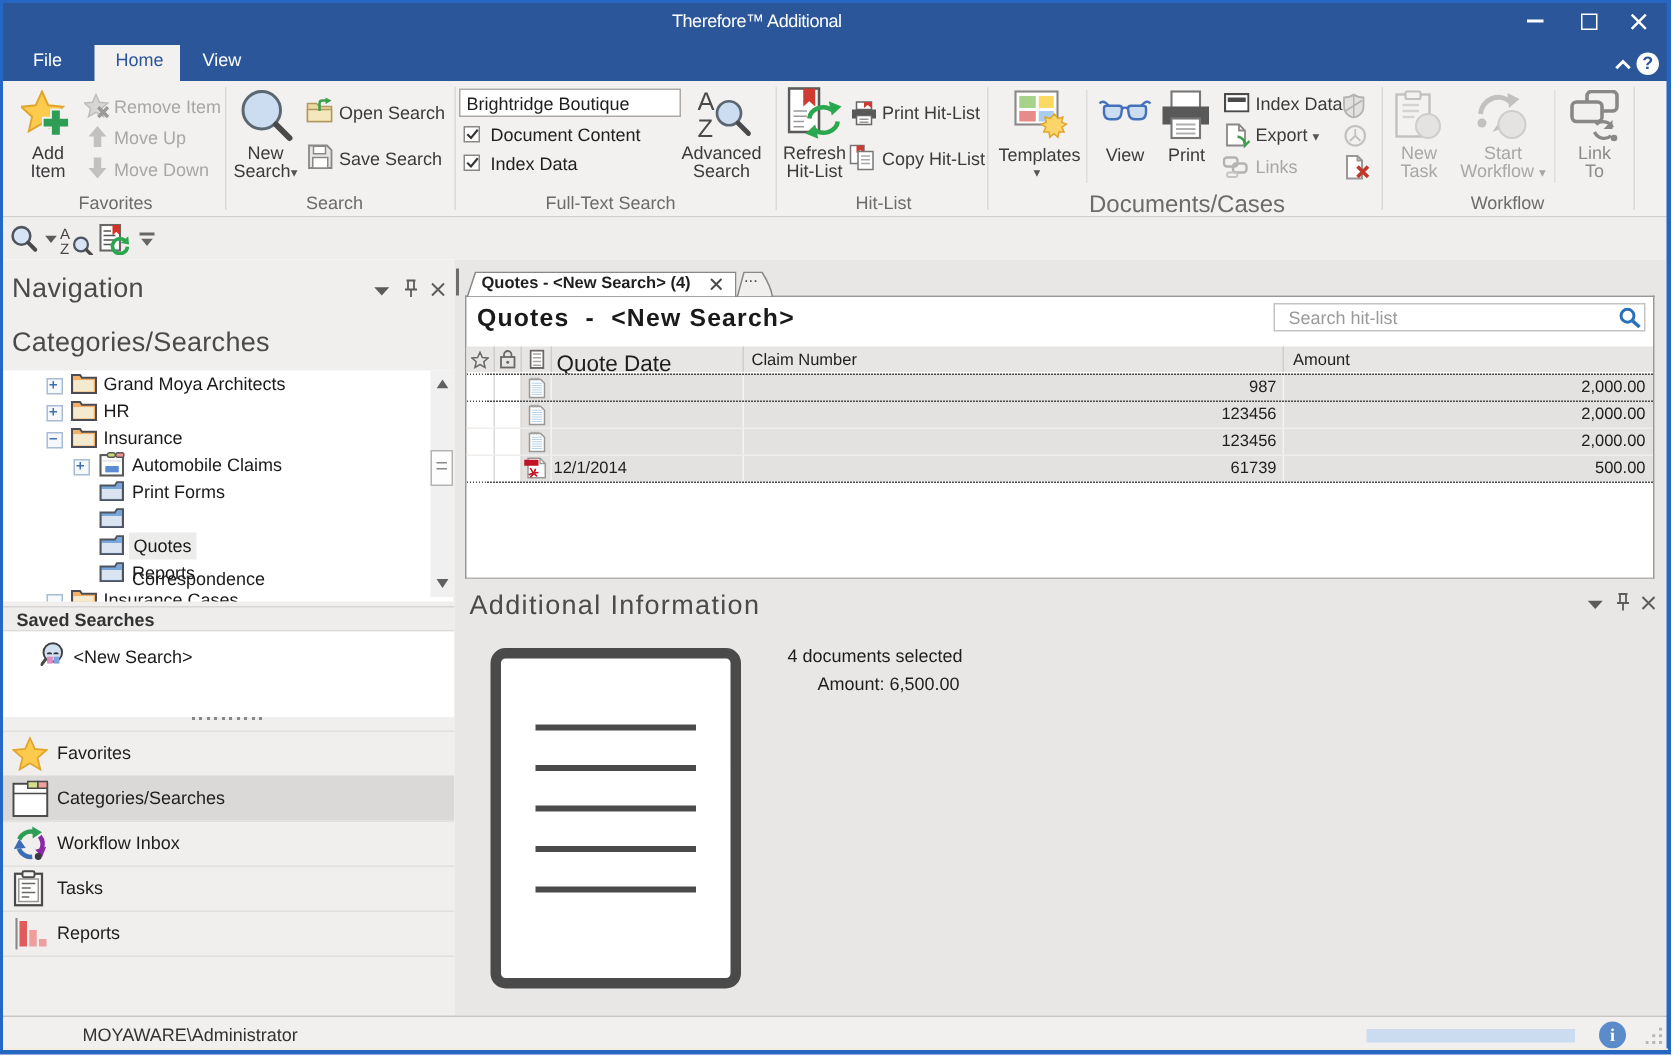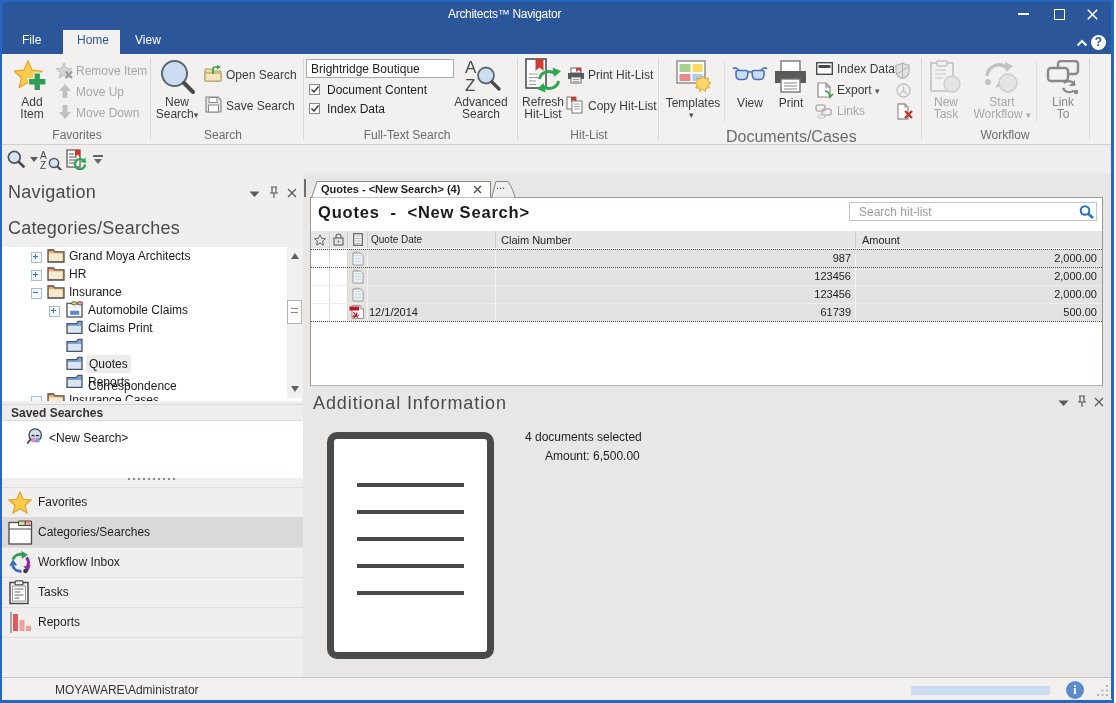--- a/index.html
+++ b/index.html
@@ -7,21 +7,21 @@
   .abs{position:absolute;}
   #win{position:absolute;left:0;top:0;width:1116px;height:703px;background:#fff;}
 </style>
 </head>
 <body>
 <div id="win">
 
   <div class="abs" style="left:0;top:0;width:1114px;height:28px;background:#2b579a;"></div>
 
   <div class="abs" style="left:0;top:28px;width:1114px;height:26px;background:#2b579a;"></div>
-  <div class="abs" style="left:448px;top:7px;width:220px;color:#fff;font-size:12px;letter-spacing:-0.3px;">Architects™ Navigator</div>
+  <div class="abs" style="left:448px;top:7px;width:220px;color:#fff;font-size:12px;letter-spacing:-0.3px;">Therefore™ Additional</div>
 
   <div class="abs" style="left:1018px;top:13px;width:11px;height:2px;background:#fff;"></div>
   <div class="abs" style="left:1054px;top:9px;width:9px;height:9px;border:1.5px solid #fff;"></div>
   <svg class="abs" style="left:1087px;top:9px;" width="11" height="11" viewBox="0 0 11 11">
       <path d="M0.8 0.8 L10.2 10.2 M10.2 0.8 L0.8 10.2" stroke="#fff" stroke-width="1.6"></path>
     </svg>
 
   <div class="abs" style="left:22px;top:33px;color:#fff;font-size:12px;">File</div>
   <div class="abs" style="left:63px;top:30px;width:57px;height:24px;background:#f3f1f0;"></div>
   <div class="abs" style="left:77px;top:33px;color:#2b579a;font-size:12px;">Home</div>
@@ -293,21 +293,21 @@
         <rect x="11.2" y="0.8" width="5.4" height="3" rx="1.3" fill="#ef8f8f" stroke="#5a5a5a" stroke-width="0.9"></rect>
         <path d="M1.8 6.2 h13.4" stroke="#dcdcdc" stroke-width="0.9"></path>
         <rect x="4.2" y="9.7" width="9" height="4.2" fill="#5b8bd4"></rect>
       </svg>
       <div class="abs" style="left:86px;top:56px;font-size:12px;color:#1a1a1a;">Automobile Claims</div>
 
       <svg class="abs" style="left:64px;top:73px;" width="17" height="15" viewBox="0 0 17 15">
           <path d="M1 3.6 h9.6 l1.4 -2.2 h4 v12 H1 Z" fill="#79a7dc" stroke="#4e5460" stroke-width="1.3"></path>
           <rect x="1.9" y="6" width="13.2" height="6.6" fill="#dbe5f2"></rect>
         </svg>
-      <div class="abs" style="left:86px;top:74px;font-size:12px;color:#1a1a1a;">Claims Print</div>
+      <div class="abs" style="left:86px;top:74px;font-size:12px;color:#1a1a1a;">Print Forms</div>
 
       <svg class="abs" style="left:64px;top:91px;" width="17" height="15" viewBox="0 0 17 15">
           <path d="M1 3.6 h9.6 l1.4 -2.2 h4 v12 H1 Z" fill="#79a7dc" stroke="#4e5460" stroke-width="1.3"></path>
           <rect x="1.9" y="6" width="13.2" height="6.6" fill="#dbe5f2"></rect>
         </svg>
       <div class="abs" style="left:86px;top:92px;font-size:12px;color:#1a1a1a;margin-top:40px;">Correspondence</div>
 
       <svg class="abs" style="left:64px;top:109px;" width="17" height="15" viewBox="0 0 17 15">
           <path d="M1 3.6 h9.6 l1.4 -2.2 h4 v12 H1 Z" fill="#79a7dc" stroke="#4e5460" stroke-width="1.3"></path>
           <rect x="1.9" y="6" width="13.2" height="6.6" fill="#dbe5f2"></rect>
@@ -443,21 +443,21 @@
       </svg>
     <svg class="abs" style="left:30px;top:60px;" width="11" height="13" viewBox="0 0 11 13">
         <rect x="1" y="5" width="9" height="7" fill="none" stroke="#6a6866" stroke-width="1.2"></rect>
         <path d="M3 5 V3.5 a2.5 2.5 0 0 1 5 0 V5" fill="none" stroke="#6a6866" stroke-width="1.2"></path>
         <circle cx="5.5" cy="8.5" r="1" fill="#6a6866"></circle>
       </svg>
     <svg class="abs" style="left:50px;top:60px;" width="10" height="13" viewBox="0 0 10 13">
         <rect x="0.7" y="0.7" width="8.6" height="11.6" fill="#fff" stroke="#6a6866" stroke-width="1.3"></rect>
         <path d="M2.3 3 h5.4 M2.3 5.5 h5.4 M2.3 8 h5.4 M2.3 10.5 h5.4" stroke="#a8a6a4" stroke-width="0.9"></path>
       </svg>
-    <div class="abs" style="left:68px;top:61px;font-size:10px;color:#1e1e1e;">Quote Date</div>
+    <div class="abs" style="left:68px;top:61px;font-size:15px;color:#1e1e1e;">Quote Date</div>
     <div class="abs" style="left:198px;top:61px;font-size:11px;color:#1e1e1e;">Claim Number</div>
     <div class="abs" style="left:559px;top:61px;font-size:11px;color:#1e1e1e;">Amount</div>
 
     <div class="abs" style="left:44px;top:76px;width:755px;height:72px;background:#e3e2e1;"></div>
 
     <div class="abs" style="left:26px;top:76px;width:1px;height:72px;background:#dcdad8;"></div>
     <div class="abs" style="left:44px;top:76px;width:1px;height:72px;background:#dcdad8;"></div>
     <div class="abs" style="left:64px;top:76px;width:1px;height:72px;background:#f4f3f2;"></div>
     <div class="abs" style="left:192px;top:76px;width:1px;height:72px;background:#f4f3f2;"></div>
     <div class="abs" style="left:552px;top:76px;width:1px;height:72px;background:#f4f3f2;"></div>

